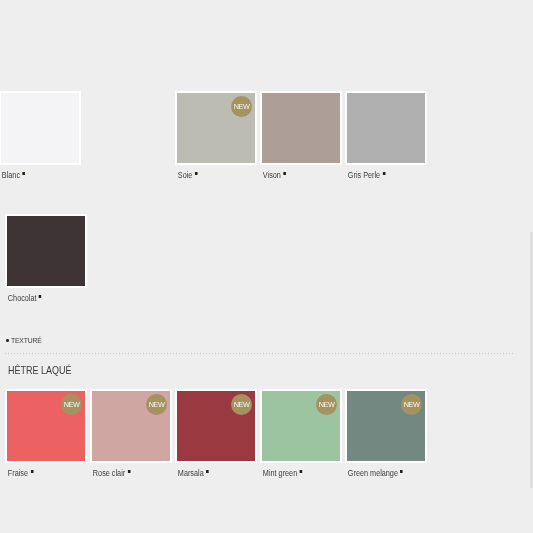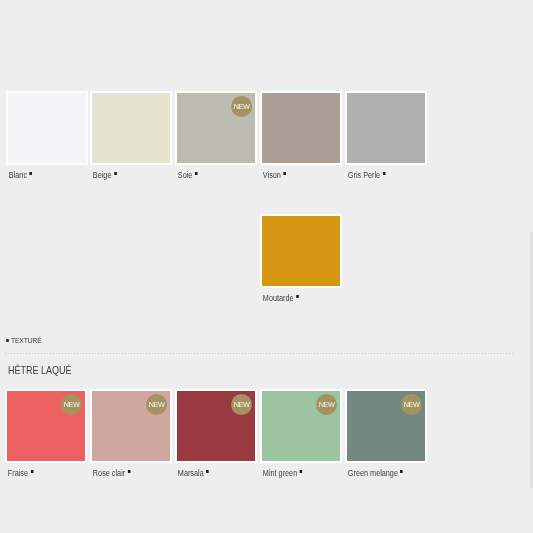--- a/index.html
+++ b/index.html
@@ -97,46 +97,42 @@
   .scroll-thumb {
     position: absolute;
     background: #dfdfdf;
   }
 </style>
 </head>
 <body>
 
 <div class="page" style="background: rgb(238, 238, 238);">
 
-  <div class="cell" style="left:8px;  top:93px">
+  <div class="cell" style="left:1px;  top:93px">
     <div class="chip" style="background: rgb(244, 244, 246);"></div>
     <div class="label"><span>Blanc</span><span class="marker"></span></div>
-  </div>
-  <div class="cell" style="left:92px; top:93px">
-    <div class="chip" style="background: rgb(229, 228, 211);"></div>
-    <div class="label"><span>Beige</span><span class="marker"></span></div>
   </div>
   <div class="cell" style="left:177px;top:93px">
     <div class="chip" style="background: rgb(189, 188, 179);">
       <div class="badge" style="background: rgb(164, 146, 97); color: rgb(251, 248, 239);">NEW</div>
     </div>
     <div class="label"><span>Soie</span><span class="marker"></span></div>
   </div>
   <div class="cell" style="left:262px;top:93px">
     <div class="chip" style="background: rgb(173, 159, 152);"></div>
     <div class="label"><span>Vison</span><span class="marker"></span></div>
   </div>
   <div class="cell" style="left:347px;top:93px">
     <div class="chip" style="background: rgb(176, 176, 176);"></div>
     <div class="label"><span>Gris Perle</span><span class="marker"></span></div>
   </div>
 
-  <div class="cell" style="left:262px;top:216px">
-    <div class="chip" style="background: rgb(213, 150, 18);"></div>
-    <div class="label"><span>Moutarde</span><span class="marker"></span></div>
+  <div class="cell" style="left:7px;  top:216px">
+    <div class="chip" style="background: rgb(63, 52, 53);"></div>
+    <div class="label"><span>Chocolat</span><span class="marker"></span></div>
   </div>
 
   <div class="sec-tag" style="left:6px; top:337px">
     <span class="bullet"></span><span>TEXTURÉ</span>
   </div>
   <div class="divider" style="left:5px; top:353px; width:510px"></div>
   <div class="sec-title" style="left:8px; top:364px">HÊTRE LAQUÉ</div>
 
   <div class="cell" style="left:7px;  top:391px">
     <div class="chip" style="background: rgb(236, 98, 99);">

